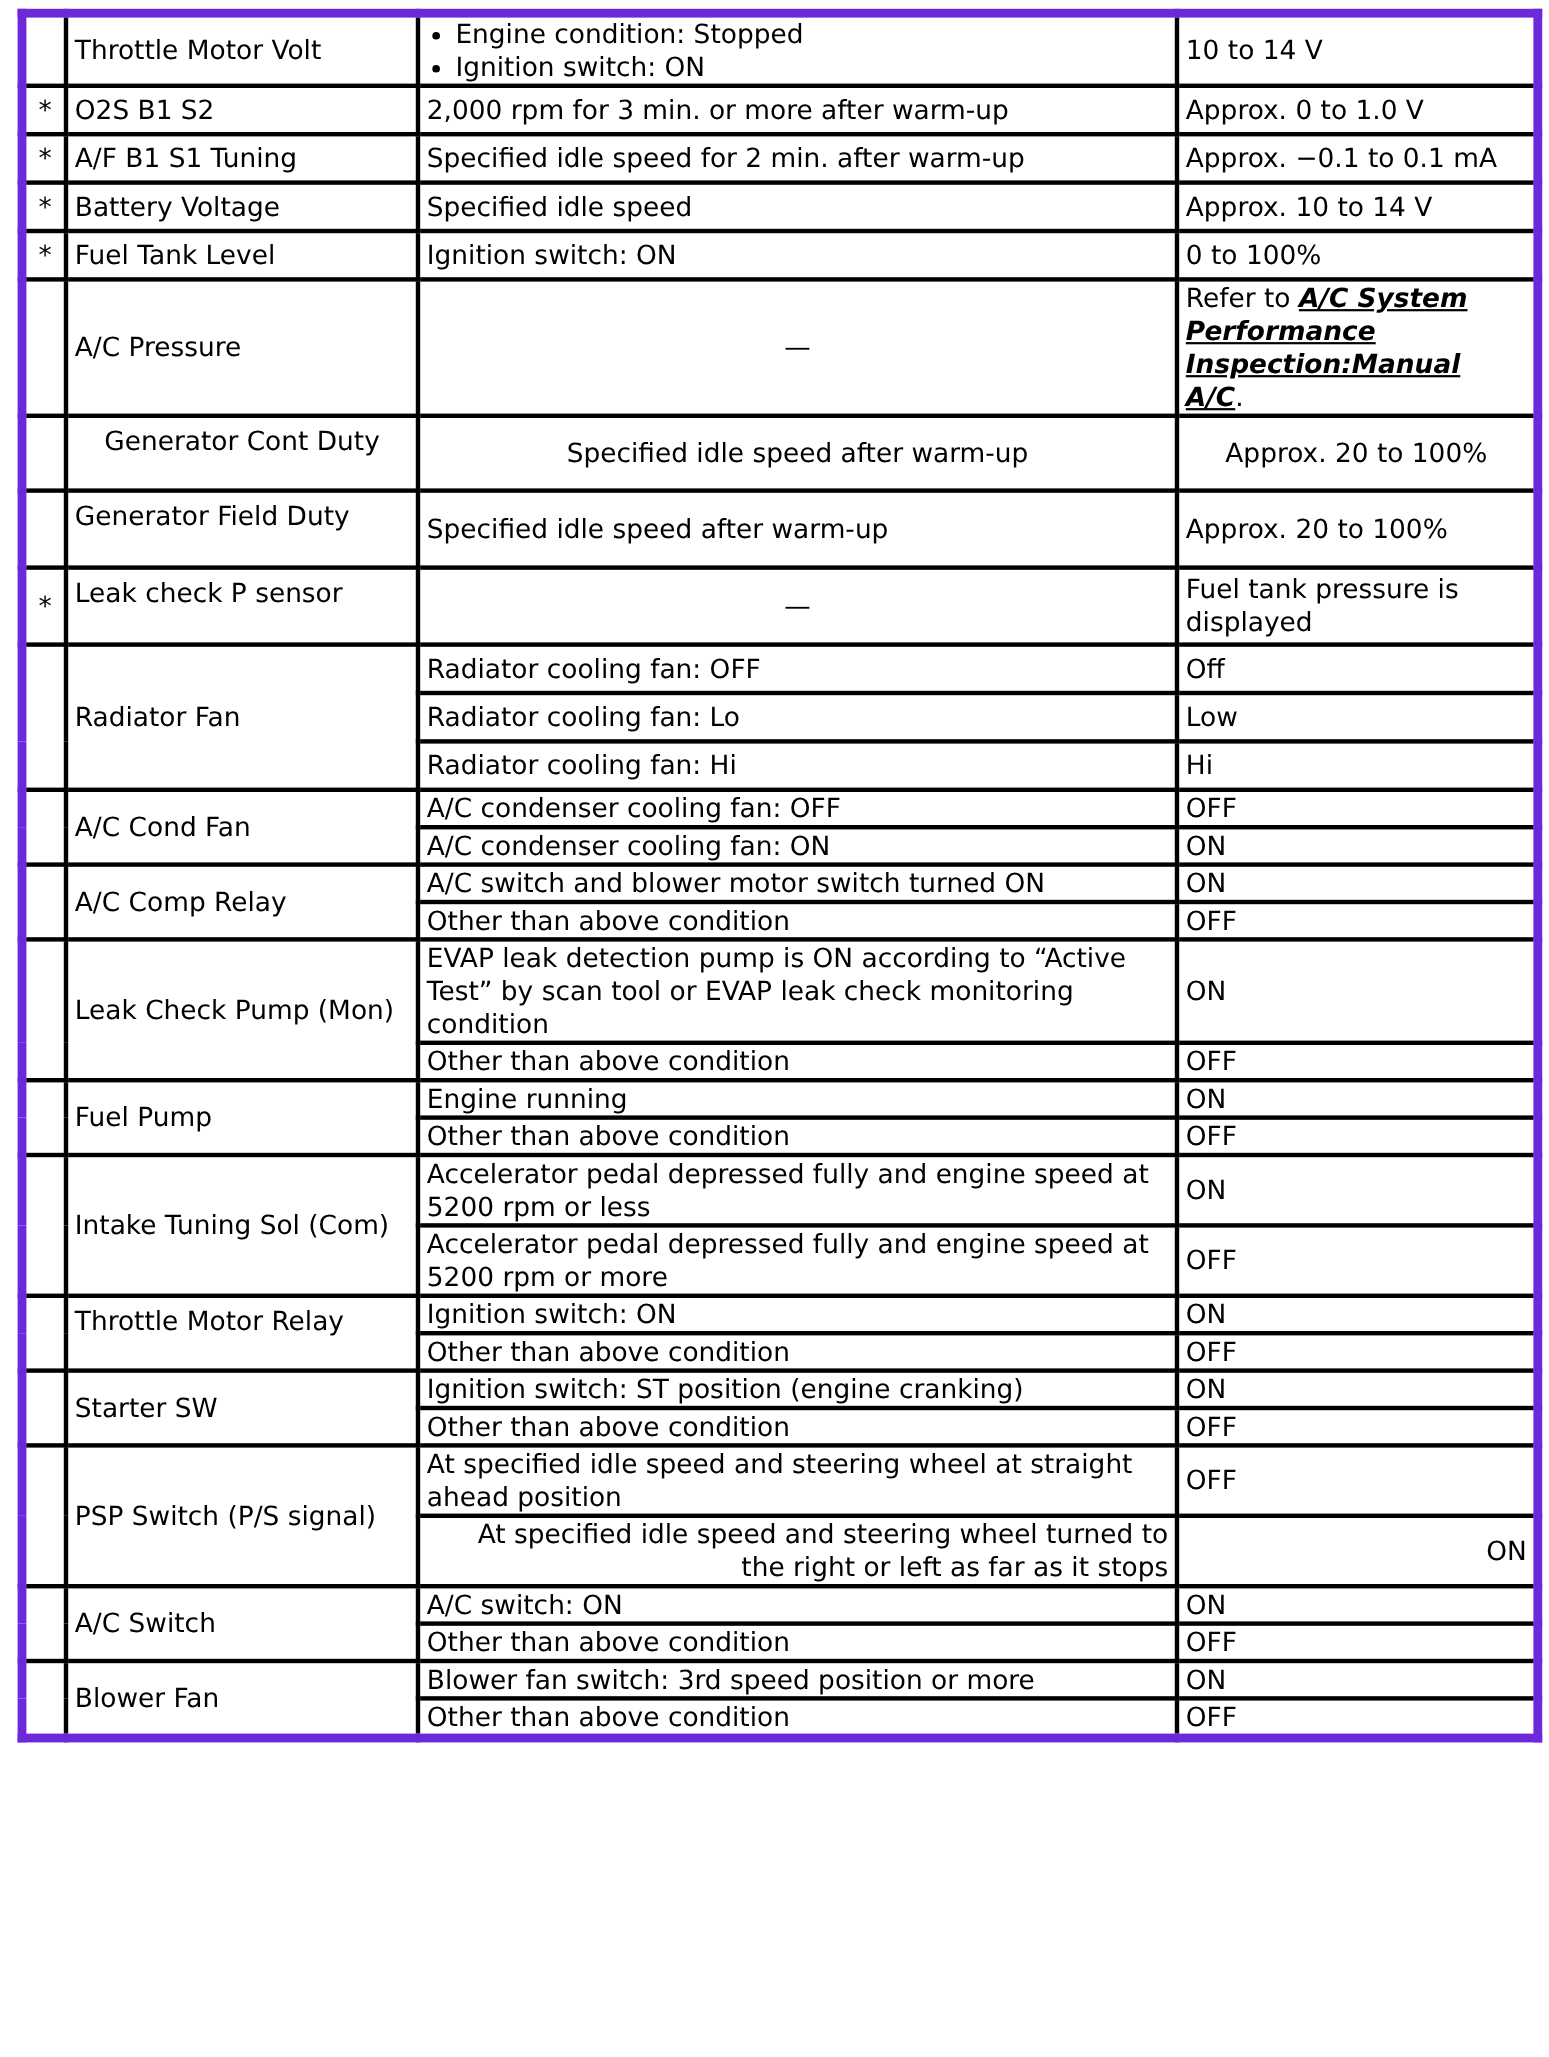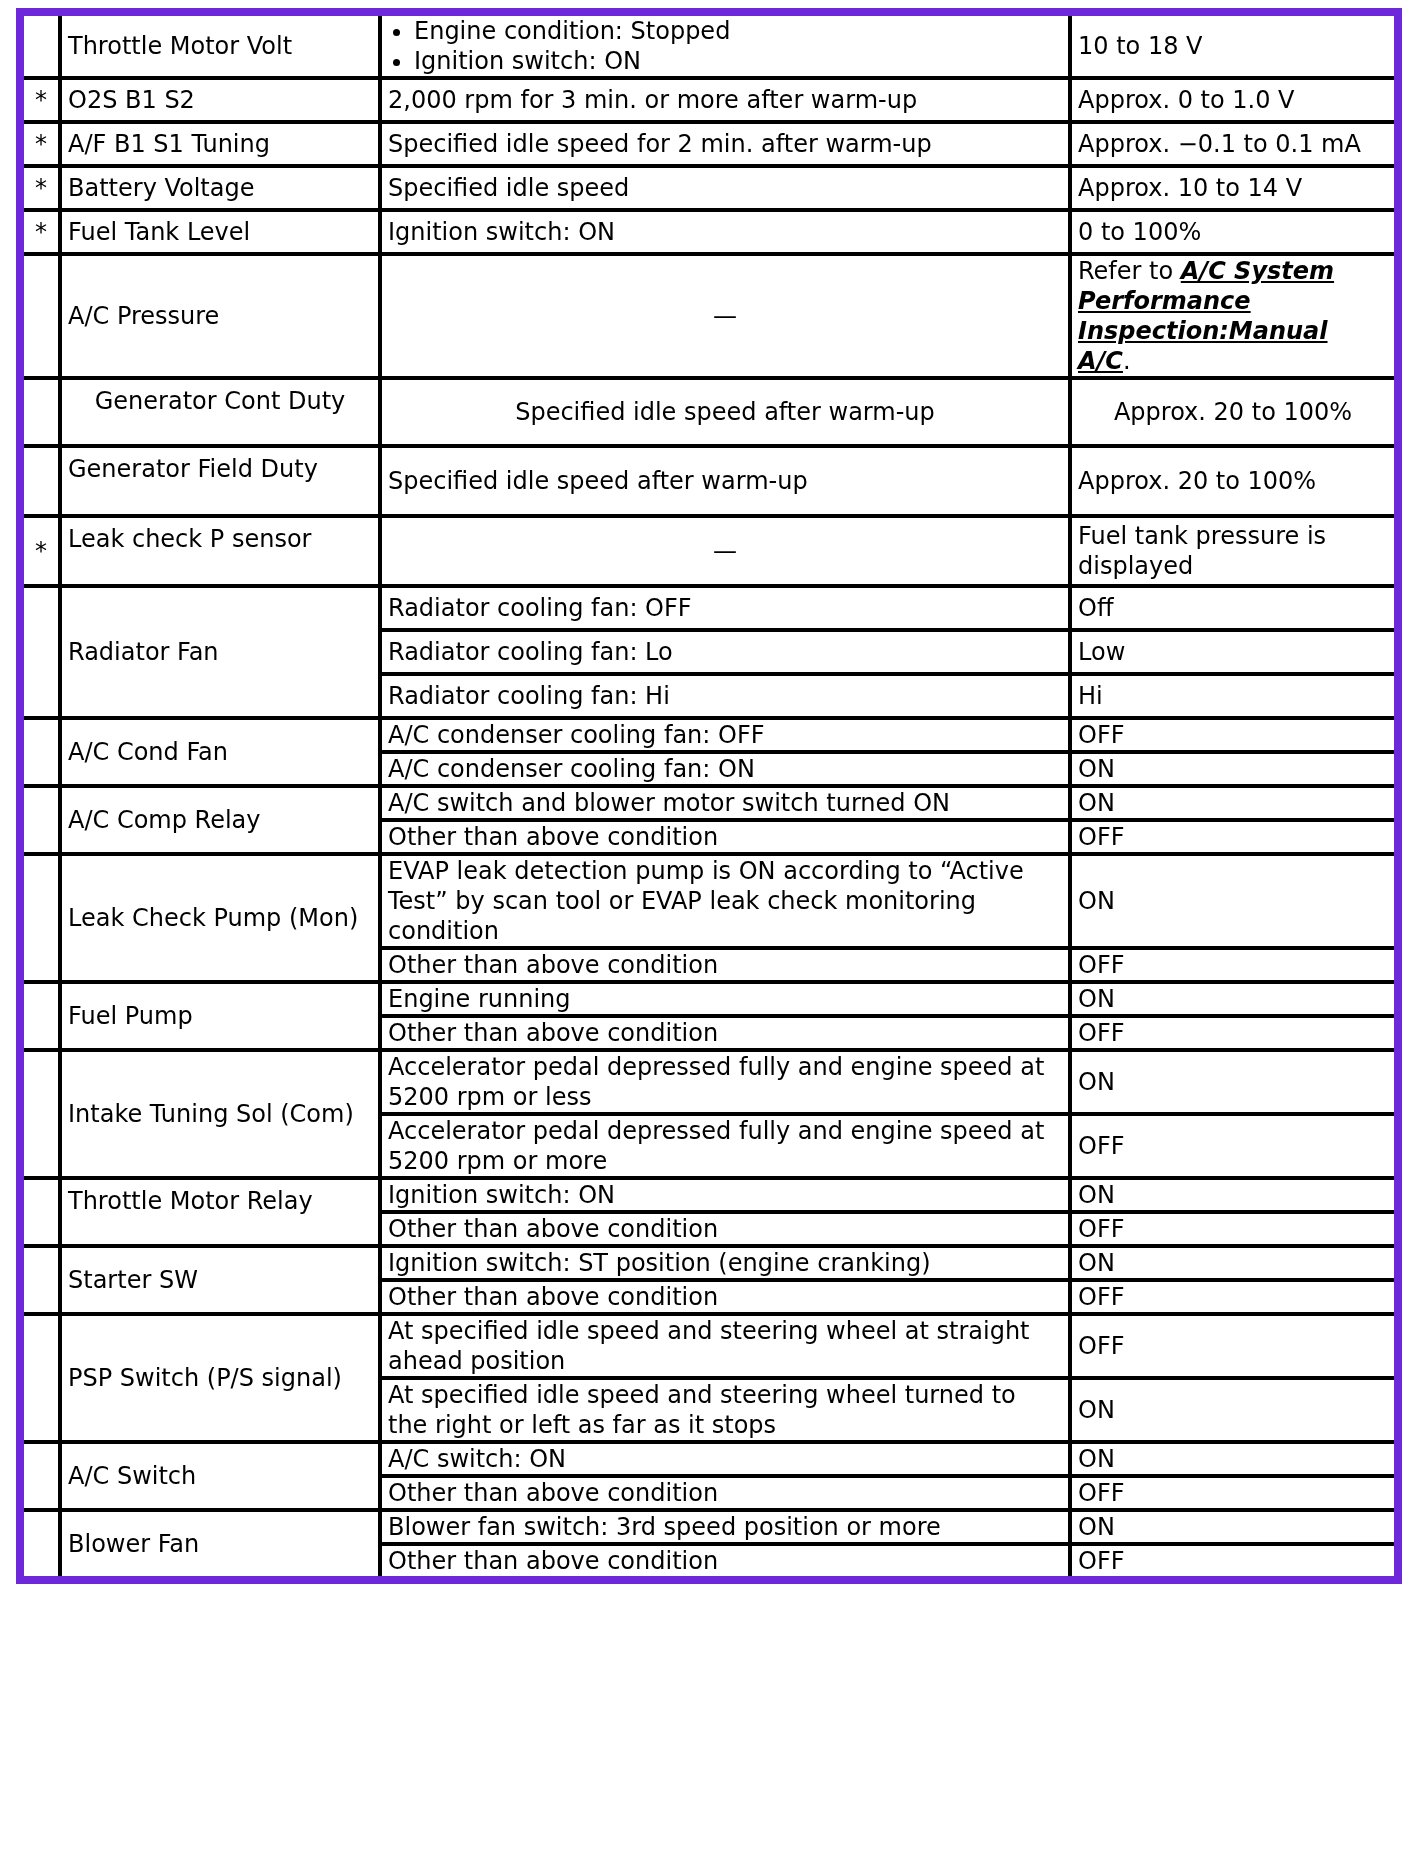--- a/index.html
+++ b/index.html
@@ -30,21 +30,21 @@
   <tbody id="tbody">
       <tr style="height: 60px;">
         <td class="mark" rowspan="1"></td>
         <td class="name" rowspan="1">Throttle Motor Volt</td>
         <td>
           <ul>
             <li>Engine condition: Stopped</li>
             <li>Ignition switch: ON</li>
           </ul>
         </td>
-        <td>10 to 18 V</td>
+        <td>10 to 14 V</td>
       </tr>
       <tr style="height: 44px;">
         <td class="mark" rowspan="1">*</td>
         <td class="name" rowspan="1">O2S B1 S2</td>
         <td>2,000 rpm for 3 min. or more after warm-up</td>
         <td>Approx. 0 to 1.0 V</td>
       </tr>
       <tr style="height: 44px;">
         <td class="mark" rowspan="1">*</td>
         <td class="name" rowspan="1">A/F B1 S1 Tuning</td>
@@ -170,21 +170,21 @@
       <tr style="height: 34px;">
         <td>Other than above condition</td>
         <td>OFF</td>
       </tr>
       <tr style="height: 58px;">
         <td class="mark" rowspan="2"></td>
         <td class="name" rowspan="2">PSP Switch (P/S signal)</td>
         <td>At specified idle speed and steering wheel at straight ahead position</td>
         <td>OFF</td>
       </tr>
-      <tr style="height: 58px;">
+      <tr style="height: 58px; text-align: right;">
         <td>At specified idle speed and steering wheel turned to the right or left as far as it stops</td>
         <td>ON</td>
       </tr>
       <tr style="height: 34px; margin-top: 40px;">
         <td class="mark" rowspan="2"></td>
         <td class="name" rowspan="2">A/C Switch</td>
         <td>A/C switch: ON</td>
         <td>ON</td>
       </tr>
       <tr style="height: 34px;">

